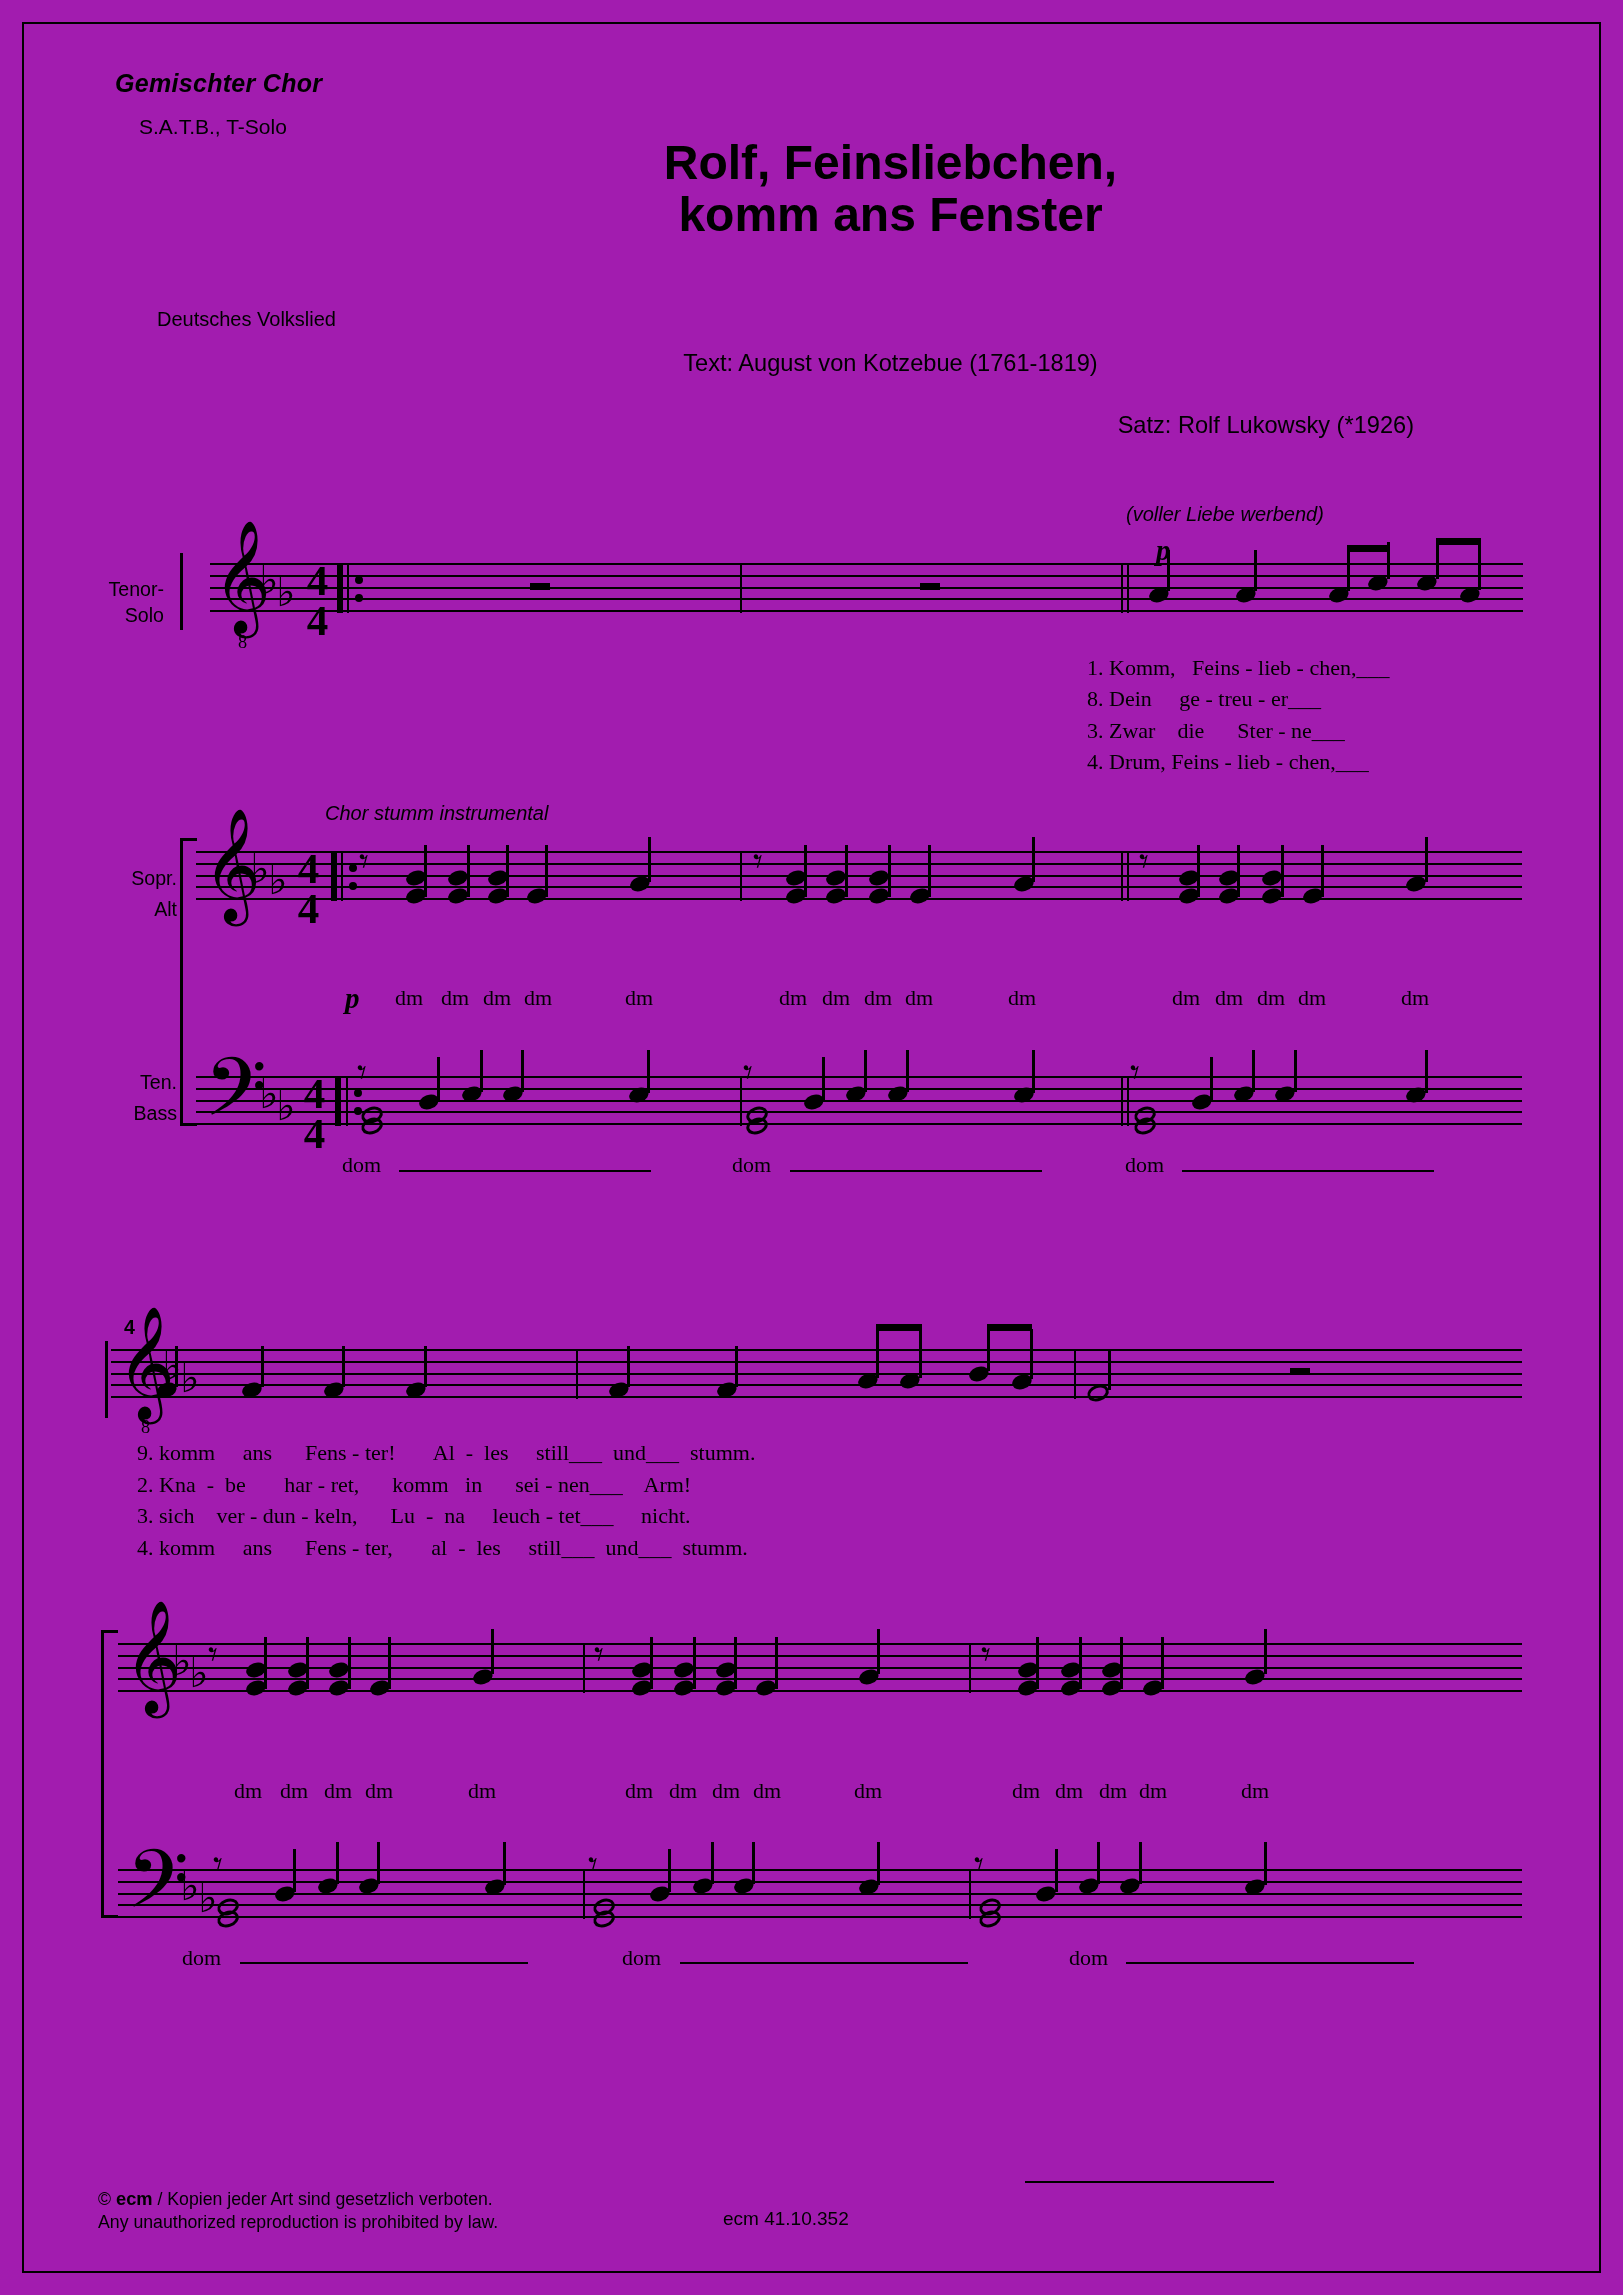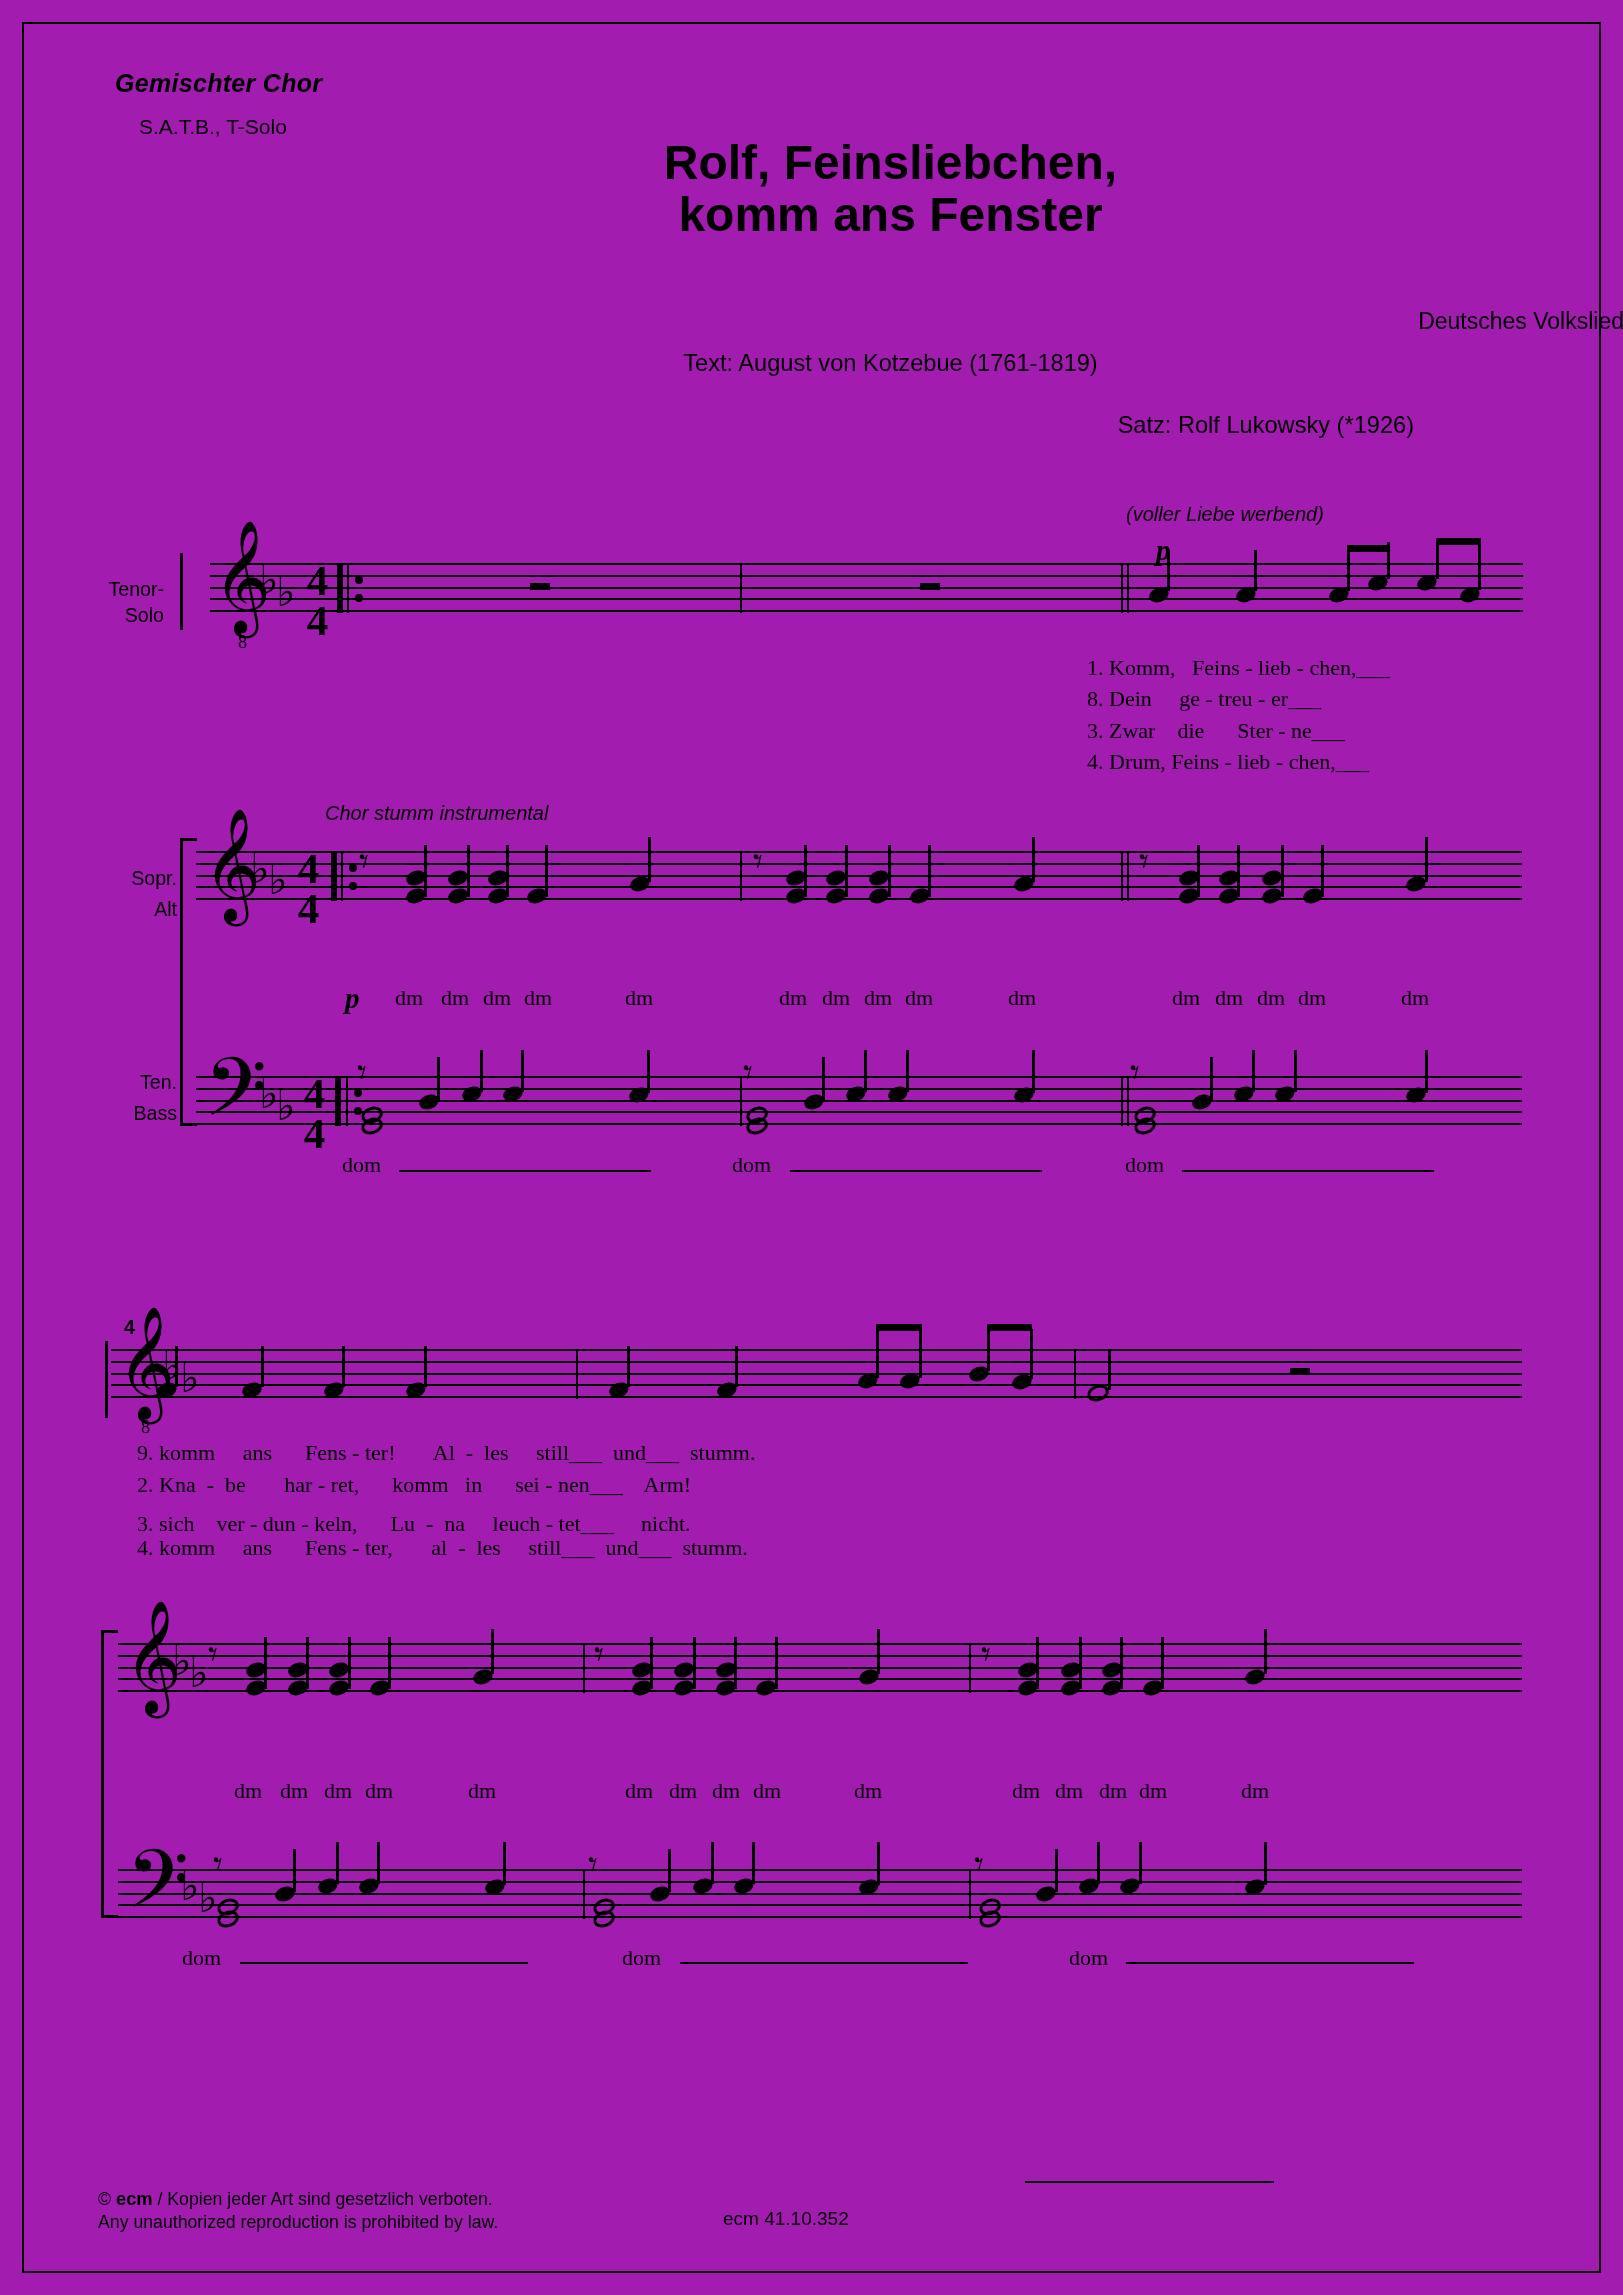--- a/index.html
+++ b/index.html
@@ -54,22 +54,22 @@
     line-height: 1.08;
     letter-spacing: 0px;
     padding-left: 157px;
     box-sizing: border-box;
   }
   .subtitle1 {
     position: absolute;
     left: 0;
     top: 308px;
     width: 1624px;
-    text-align: right;
-    font-size: 23px;
+    text-align: left;
+    font-size: 20px;
     padding-left: 157px;
     box-sizing: border-box;
   }
   .subtitle2 {
     position: absolute;
     left: 0;
     top: 350px;
     width: 1624px;
     text-align: center;
     font-size: 23.6px;
@@ -563,21 +563,21 @@
   <div class="notehead" style="left:1012px; top:1375px;"></div>
   <div class="stem" style="left:1030px; top:1329px; height:50px;"></div>
   <div class="flagbeam" style="left:987px; top:1324px; width:45px;"></div>
   <div class="barline" style="left:1074px; top:1349px; height:50px;"></div>
   <div class="notehead open" style="left:1087px; top:1385px;"></div>
   <div class="stem" style="left:1108px; top:1349px; height:41px;"></div>
   <div class="rest-half" style="left:1290px; top:1368px;"></div>
 
   <div class="lyric" style="left:137px; top:1440px;">9. komm     ans      Fens - ter!       Al  -  les     still___  und___  stumm.</div>
   <div class="lyric" style="left:137px; top:1472px;">2. Kna  -  be       har - ret,      komm   in      sei - nen___    Arm!</div>
-  <div class="lyric" style="left:137px; top:1503px;margin-top:8px;">3. sich    ver - dun - keln,      Lu  -  na     leuch - tet___     nicht.</div>
+  <div class="lyric" style="left:137px; top:1503px;">3. sich    ver - dun - keln,      Lu  -  na     leuch - tet___     nicht.</div>
   <div class="lyric" style="left:137px; top:1535px;">4. komm     ans      Fens - ter,       al  -  les     still___  und___  stumm.</div>
 
   <div class="sysbrace-line" style="left:101px; top:1630px; height:288px;"></div>
   <div class="sysbrace-line" style="left:101px; top:1630px; width:17px; height:3.3px;"></div>
   <div class="sysbrace-line" style="left:101px; top:1915px; width:17px; height:3.3px;"></div>
 
   <div class="staff" style="left:118px; top:1643px; width:1404px; height:50px;">
     <div class="ln" style="top:0px;"></div>
       <div class="ln" style="top:11.8px;"></div>
     <div class="ln" style="top:23.6px;"></div>

